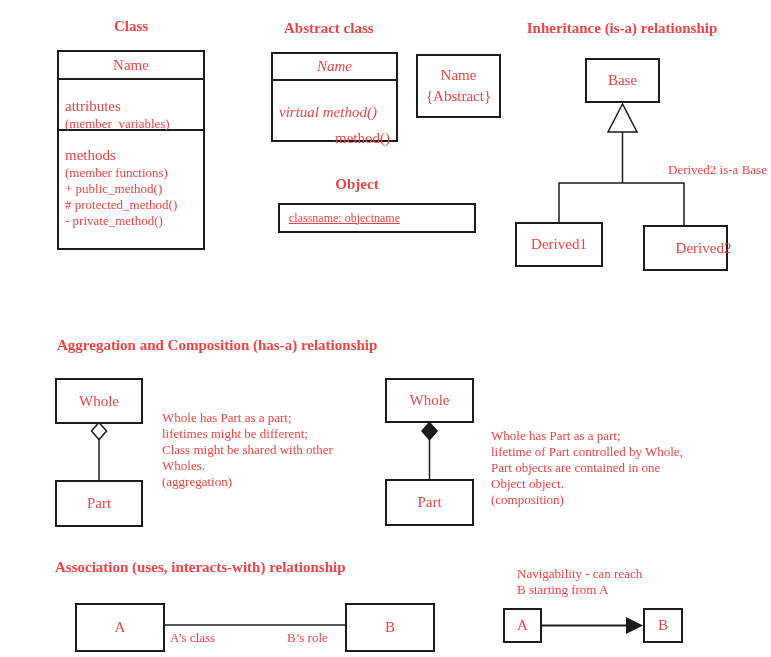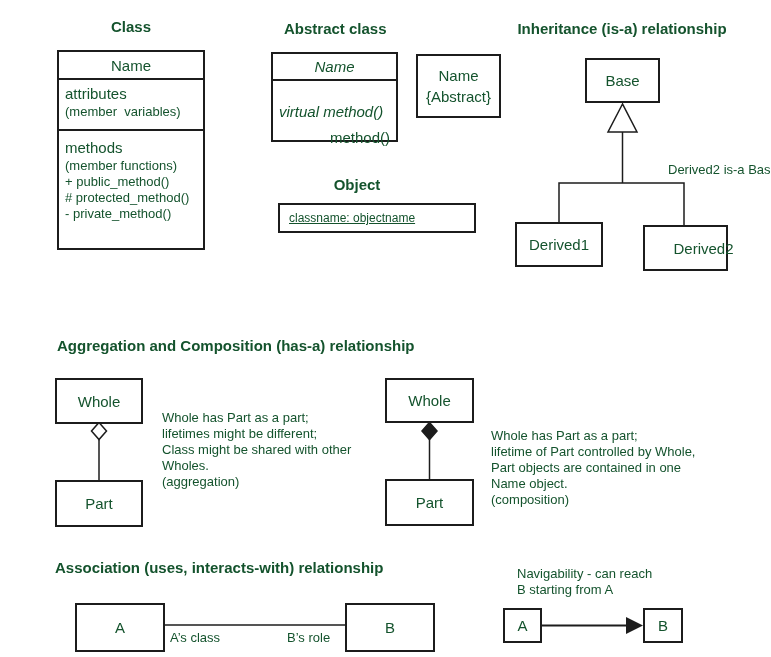--- a/index.html
+++ b/index.html
@@ -1,18 +1,18 @@
 <!DOCTYPE html>
 <html><head>
 <meta charset="utf-8">
 <style>
   html, body { margin:0; padding:0; background:#fff; }
   .canvas {
     position:relative; width:771px; height:657px; background:#ffffff;
-    font-family:Liberation Sans, sans-serif; color:#14532d; overflow:hidden;
+    font-family:Liberation Serif, serif; color:#ef4444; overflow:hidden;
   }
   .sec-title {
     position:absolute; font-weight:bold; font-size:15px; white-space:nowrap;
   }
   .box {
     position:absolute; background:#ffffff; border:2px solid #1c1c1c; box-sizing:border-box;
   }
   .cflex { display:flex; align-items:center; justify-content:center; font-size:15px; }
   .comp { box-sizing:border-box; }
   .divb { border-bottom:2px solid #1c1c1c; }
@@ -45,25 +45,25 @@
     <line x1="165" y1="625" x2="345" y2="625" stroke="#1c1c1c" stroke-width="1.5"></line>
 
     <line x1="542" y1="625.5" x2="627" y2="625.5" stroke="#1c1c1c" stroke-width="2"></line>
     <polygon points="626,617 643,625.5 626,634" fill="#1c1c1c"></polygon>
   </svg>
 
   <div class="sec-title" style="left:57px; top:18px; width:148px; text-align:center;">Class</div>
 
   <div class="box" style="left:57px; top:50px; width:148px; height:200px;">
     <div class="comp divb cflex" style="height:28px;">Name</div>
-    <div class="comp divb" style="height:51px; padding:4px 6px;">
+    <div class="comp divb" style="height:51px; padding:16px 6px;">
       <div class="big-line">attributes</div>
       <div class="sm-line">(member  variables)</div>
     </div>
-    <div class="comp" style="padding:7px 6px;">
+    <div class="comp" style="padding:14px 6px;">
       <div class="big-line">methods</div>
       <div class="sm-line">(member functions)</div>
       <div class="sm-line">+ public_method()</div>
       <div class="sm-line"># protected_method()</div>
       <div class="sm-line">- private_method()</div>
     </div>
   </div>
 
   <div class="sec-title" style="left:284px; top:20px; width:200px; ">Abstract class</div>
 
@@ -109,21 +109,21 @@
     <div>(aggregation)</div>
   </div>
 
   <div class="box cflex" style="left:385px; top:378px; width:89px; height:45px;">Whole</div>
   <div class="box cflex" style="left:385px; top:479px; width:89px; height:47px;">Part</div>
 
   <div class="note" style="left:491px; top:428px;">
     <div>Whole has Part as a part;</div>
     <div>lifetime of Part controlled by Whole,</div>
     <div>Part objects are contained in one</div>
-    <div>Name object.</div>
+    <div>Object object.</div>
     <div>(composition)</div>
   </div>
 
   <div class="sec-title" style="left:55px; top:559px;">Association (uses, interacts-with) relationship</div>
 
   <div class="box cflex" style="left:75px; top:603px; width:90px; height:49px;">A</div>
   <div class="box cflex" style="left:345px; top:603px; width:90px; height:49px;">B</div>
 
   <div class="note" style="left:170px; top:630px;">A’s class</div>
   <div class="note" style="left:287px; top:630px;">B’s role</div>

